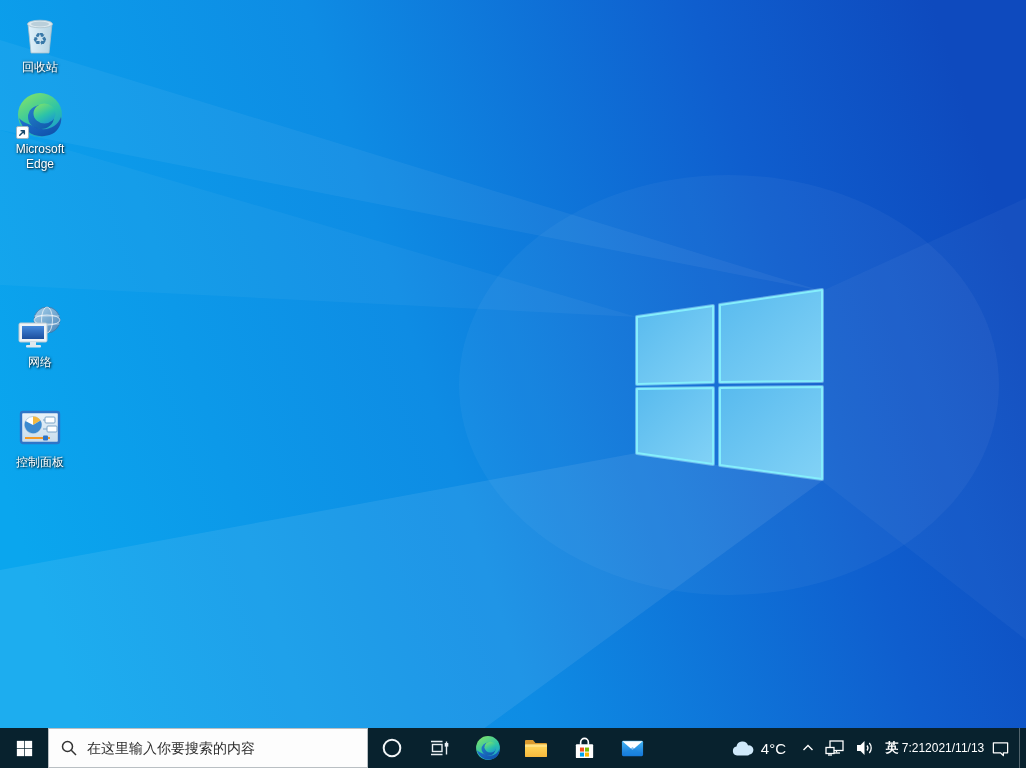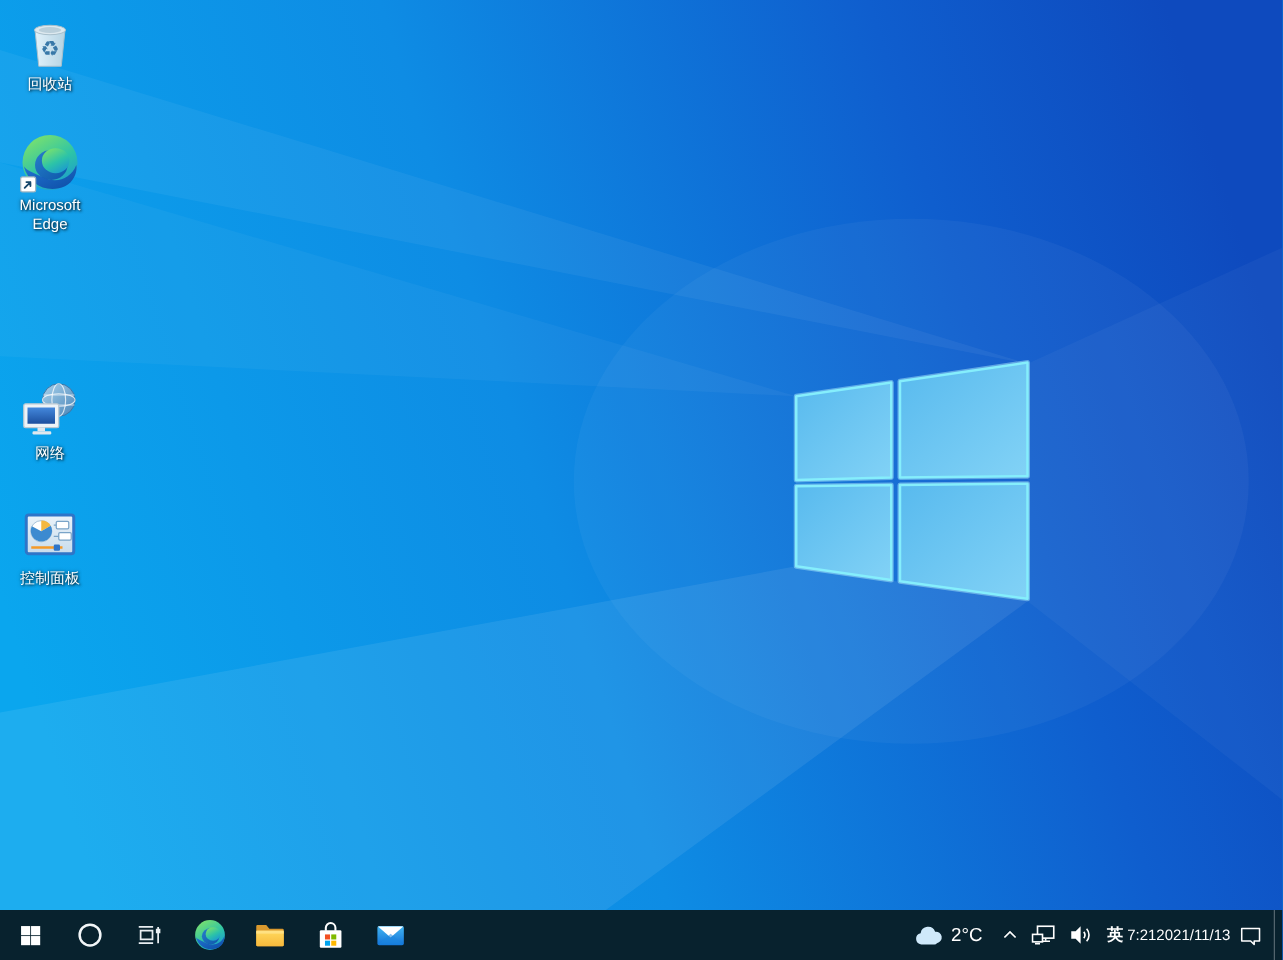--- a/index.html
+++ b/index.html
@@ -93,21 +93,21 @@
         </defs>
         <path d="M12,15 L15,44 L33,44 L36,15 Z" fill="url(#binG)" fill-opacity="0.92" stroke="#a9c0cc" stroke-width="0.8"></path>
         <ellipse cx="24" cy="15" rx="12.5" ry="3.8" fill="#dde9ef" stroke="#a9c0cc" stroke-width="0.8"></ellipse>
         <ellipse cx="24" cy="15" rx="9" ry="2.4" fill="#bacfda"></ellipse>
         <text x="24" y="36" text-anchor="middle" font-size="17" fill="#3878a8" font-family="DejaVu Sans, sans-serif">♻</text>
       </svg>
     </div>
     <div class="lbl">回收站</div>
   </div>
 
-  <div class="desk-icon" style="top:106px">
+  <div class="desk-icon" style="top:91px">
     <div class="ic">
       <svg viewBox="0 0 48 48">
         <defs>
           <linearGradient id="edgA" x1="0.2" y1="0" x2="0.8" y2="1">
             <stop offset="0" stop-color="#7de26b"></stop>
               <stop offset="0.55" stop-color="#2cc3a8"></stop>
               <stop offset="1" stop-color="#1a96d4"></stop>
           </linearGradient>
           <linearGradient id="edgB" x1="0" y1="0" x2="1" y2="1">
             <stop offset="0" stop-color="#2274d2"></stop>
@@ -182,20 +182,27 @@
 
     <div class="tb-btn">
       <svg width="17" height="17" viewBox="0 0 20 20">
         <rect x="1" y="1" width="8.6" height="8.6" fill="#fff"></rect>
         <rect x="10.4" y="1" width="8.6" height="8.6" fill="#fff"></rect>
         <rect x="1" y="10.4" width="8.6" height="8.6" fill="#fff"></rect>
         <rect x="10.4" y="10.4" width="8.6" height="8.6" fill="#fff"></rect>
       </svg>
     </div>
 
+    <div class="search-box">
+      <svg width="16" height="16" viewBox="0 0 16 16">
+        <circle cx="6.5" cy="6.5" r="5" fill="none" stroke="#333" stroke-width="1.5"></circle>
+        <line x1="10.3" y1="10.3" x2="15" y2="15" stroke="#333" stroke-width="1.5"></line>
+      </svg>
+      <input type="text" placeholder="在这里输入你要搜索的内容" style="">
+    </div>
 
     <div class="tb-btn">
       <svg width="22" height="22" viewBox="0 0 22 22">
         <circle cx="11" cy="11" r="8.3" fill="none" stroke="#f2f6f8" stroke-width="2"></circle>
       </svg>
     </div>
 
     <div class="tb-btn">
       <svg width="22" height="22" viewBox="0 0 22 22">
         <path d="M2,4.5 H13.5 M2,17.5 H13.5" stroke="#e8eef2" stroke-width="1.4"></path>
@@ -264,21 +271,21 @@
         <polygon points="2.5,20.5 13,11.5 23.5,20.5" fill="#1b86e0" opacity="0.55"></polygon>
       </svg>
     </div>
 
     <div class="tray">
 
       <div class="tray-btn weather">
         <svg width="24" height="17" viewBox="0 0 24 17">
           <path d="M6,15.5 a4.5,4.5 0 0 1 -0.5,-8.9 a6,6 0 0 1 11.6,-1.2 a4.6,4.6 0 0 1 1.4,9.1 q-0.6,1 -2,1 Z" fill="#cfe9fa"></path>
         </svg>
-        <span class="temp">2°C</span>
+        <span class="temp">4°C</span>
       </div>
 
       <div class="tray-btn">
         <svg width="14" height="14" viewBox="0 0 14 14">
           <polyline points="2.5,9 7,4.5 11.5,9" fill="none" stroke="#fff" stroke-width="1.4"></polyline>
         </svg>
       </div>
 
       <div class="tray-btn">
         <svg width="20" height="20" viewBox="0 0 20 20">

